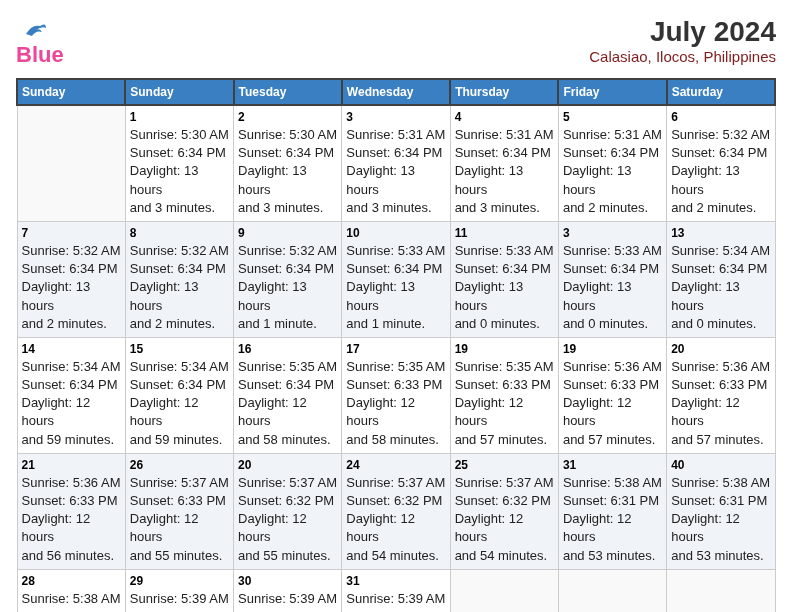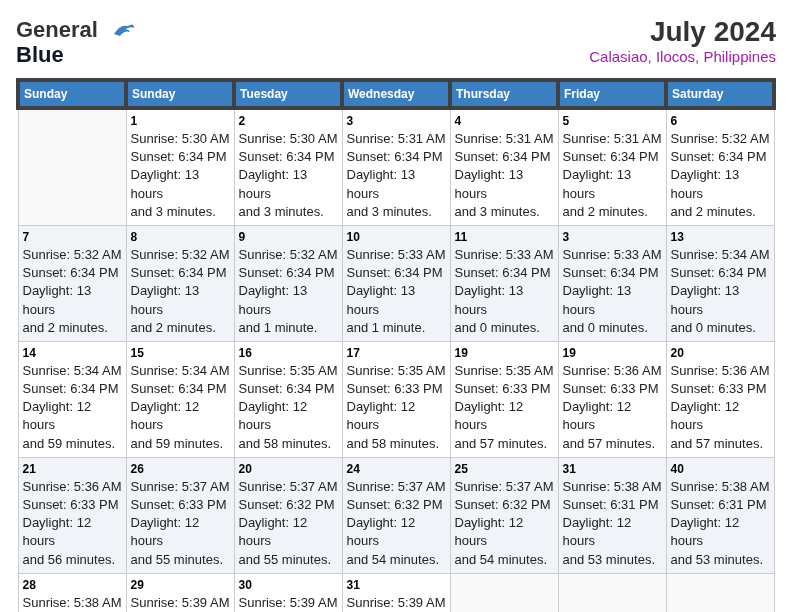--- a/index.html
+++ b/index.html
@@ -28,34 +28,34 @@
     .title-block {
       text-align: right;
     }
     .month-year {
       font-size: 28px;
       font-weight: bold;
       color: #333;
     }
     .location {
       font-size: 15px;
-      color: #a21caf;
+      color: #7f1d1d;
     }
     table {
       width: 100%;
       border-collapse: collapse;
       font-size: 11px;
     }
     thead tr th {
       background-color: #3a7fc1;
       color: #fff;
       padding: 5px 4px;
       text-align: left;
       font-size: 12px;
-      border: 4px solid #404040;
+      border: 2px solid #404040;
     }
     tbody tr td {
       border: 1px solid #ccc;
       padding: 4px 4px;
       vertical-align: top;
       width: 14.28%;
       height: 80px;
     }
     tbody tr td.empty {
       background: #f9f9f9;
@@ -76,27 +76,26 @@
     }
   </style>
 </head>
 <body>
 
 <div class="header">
   <div class="logo">
     <div>
       <div style="display:flex;align-items:center;">
         <span style="font-size:22px;font-weight:bold;color:#333;">
-          <span style="color:#333;">General</span>
           <svg class="logo-icon" viewBox="0 0 30 30" style="display:inline-block;vertical-align:middle;margin-left:2px;">
             <path d="M8 18 Q14 8 22 10 Q28 6 28 12 Q24 10 18 14 Q22 12 24 16 Q18 14 14 20 Z" fill="#3a7fc1"></path>
           </svg>
         </span>
       </div>
-      <div style="font-size:22px;font-weight:bold;color:#0f172a;margin-top:-4px;">Blue</div>
+      <div style="font-size:22px;font-weight:bold;color:#ec4899;margin-top:-4px;">Blue</div>
     </div>
   </div>
   <div class="title-block">
     <div class="month-year">July 2024</div>
     <div class="location">Calasiao, Ilocos, Philippines</div>
   </div>
 </div>
 
 <table>
   <thead>

